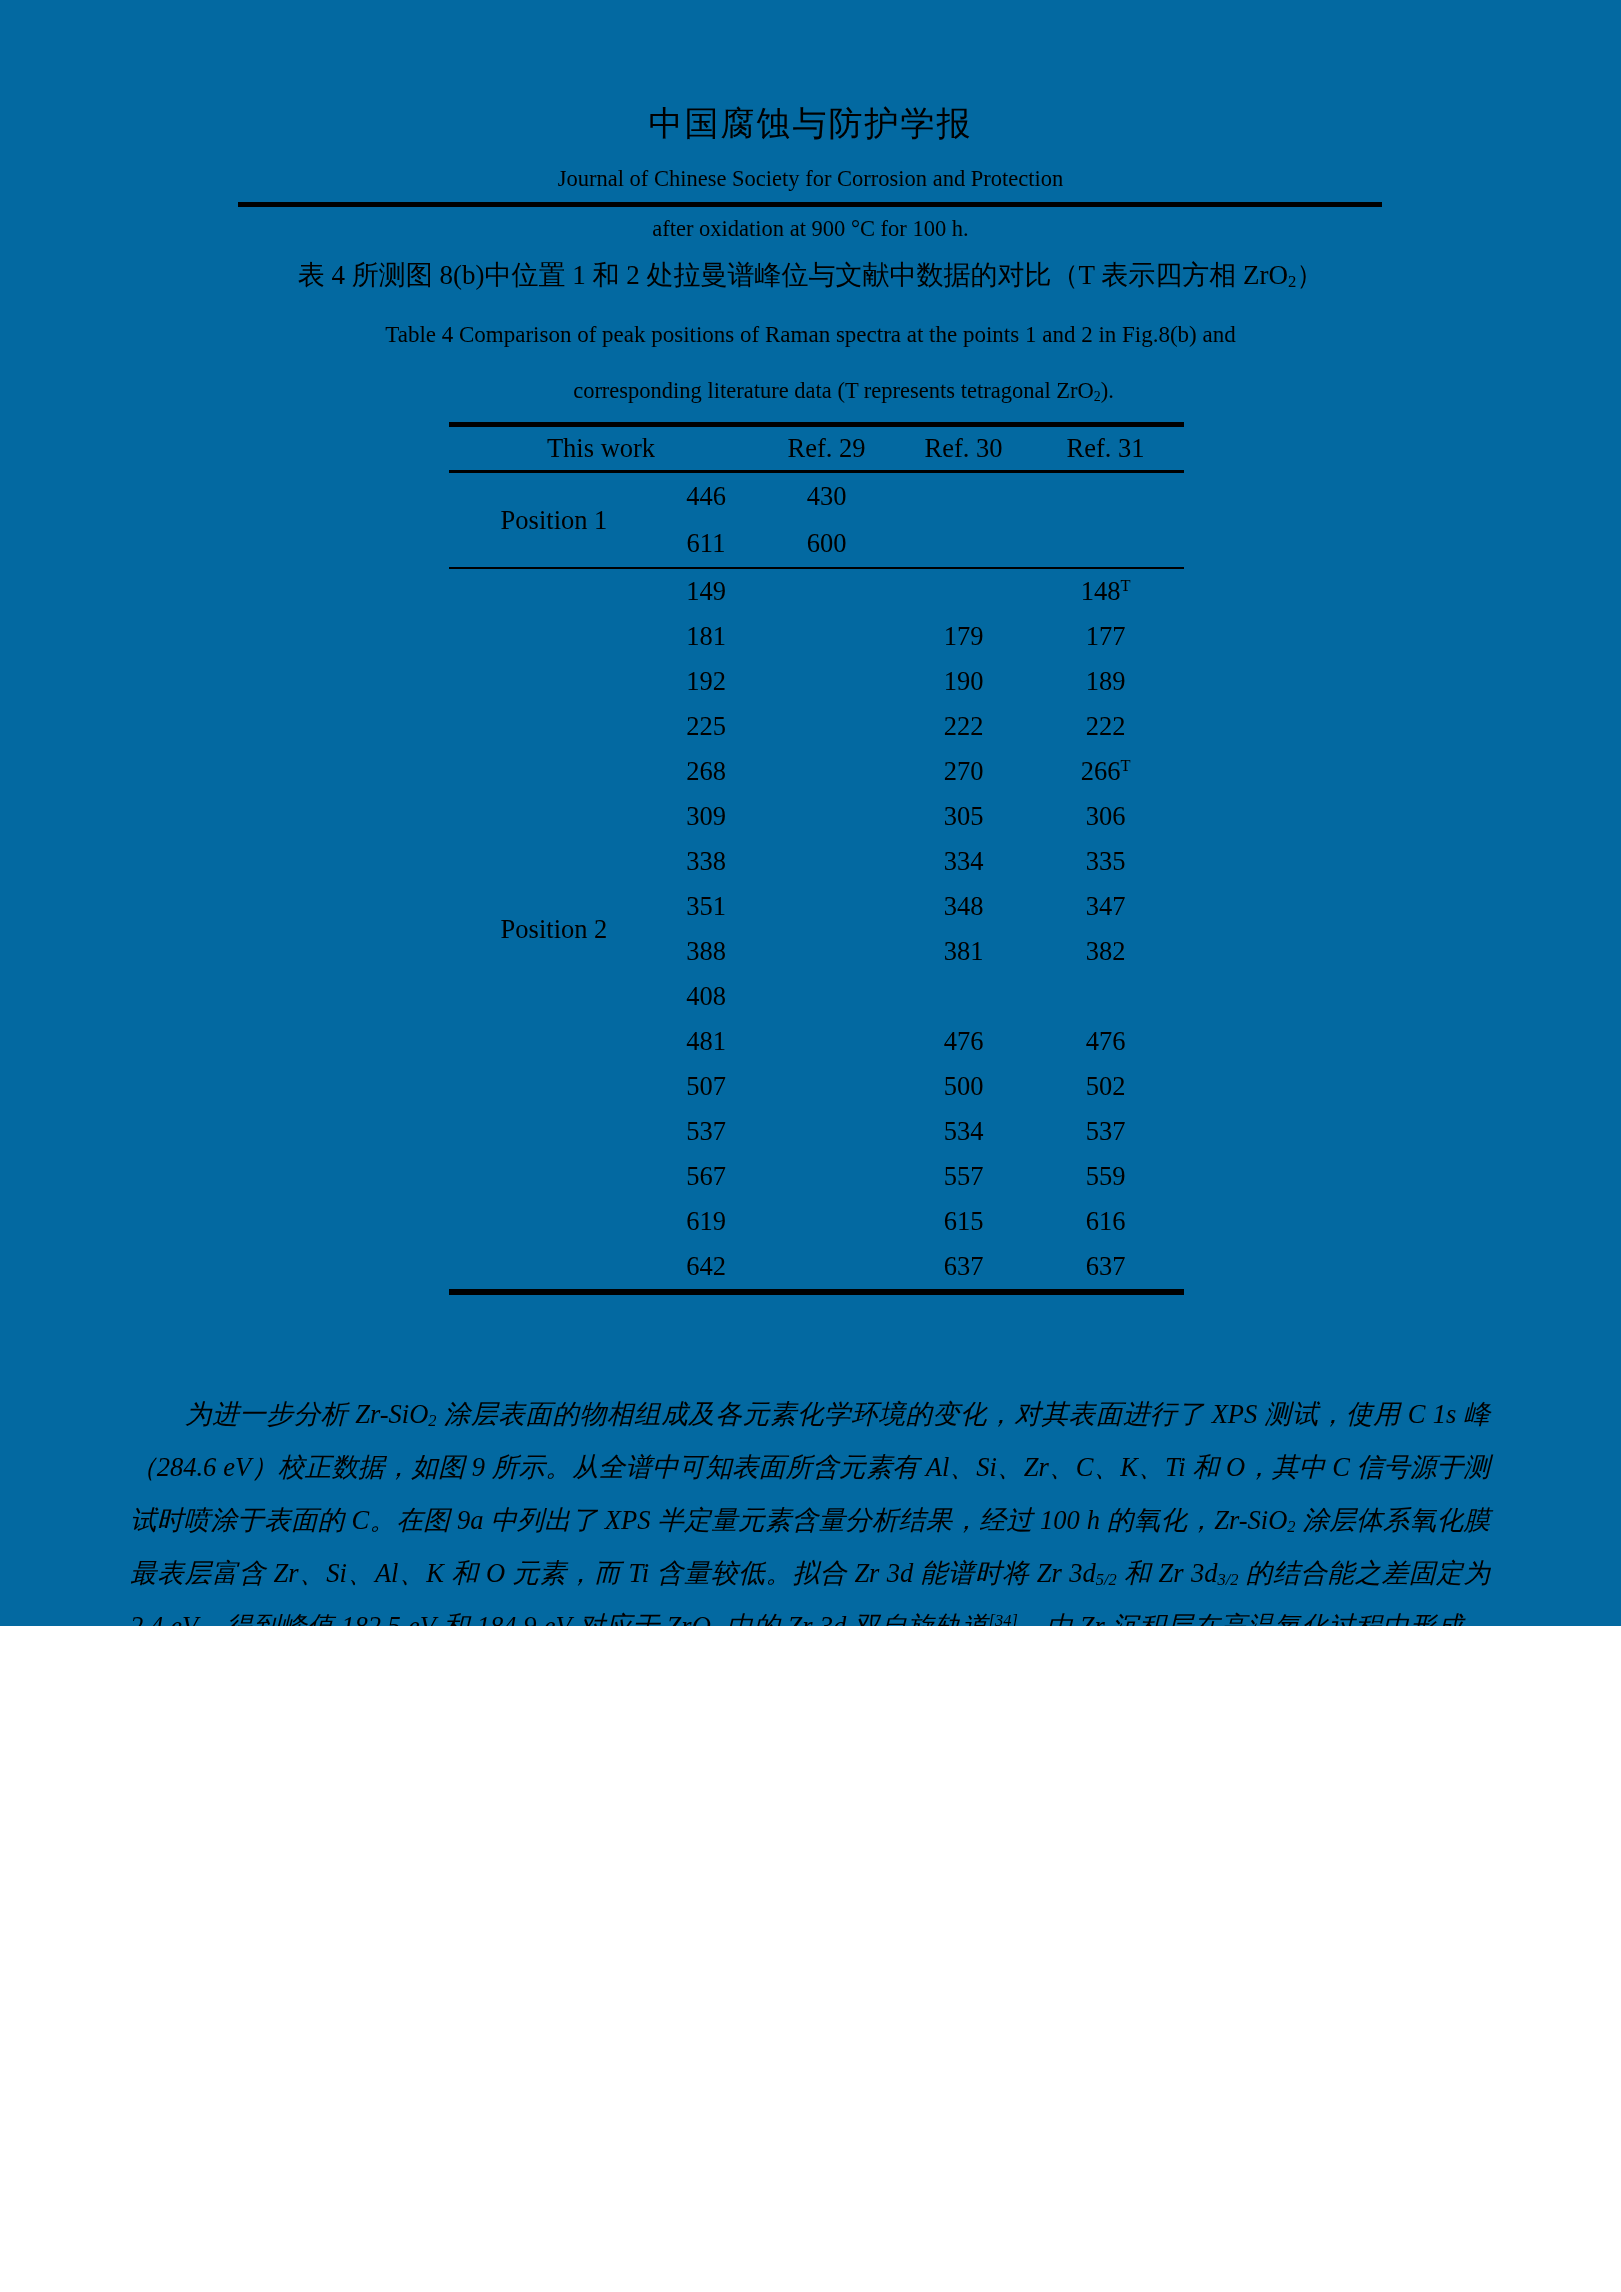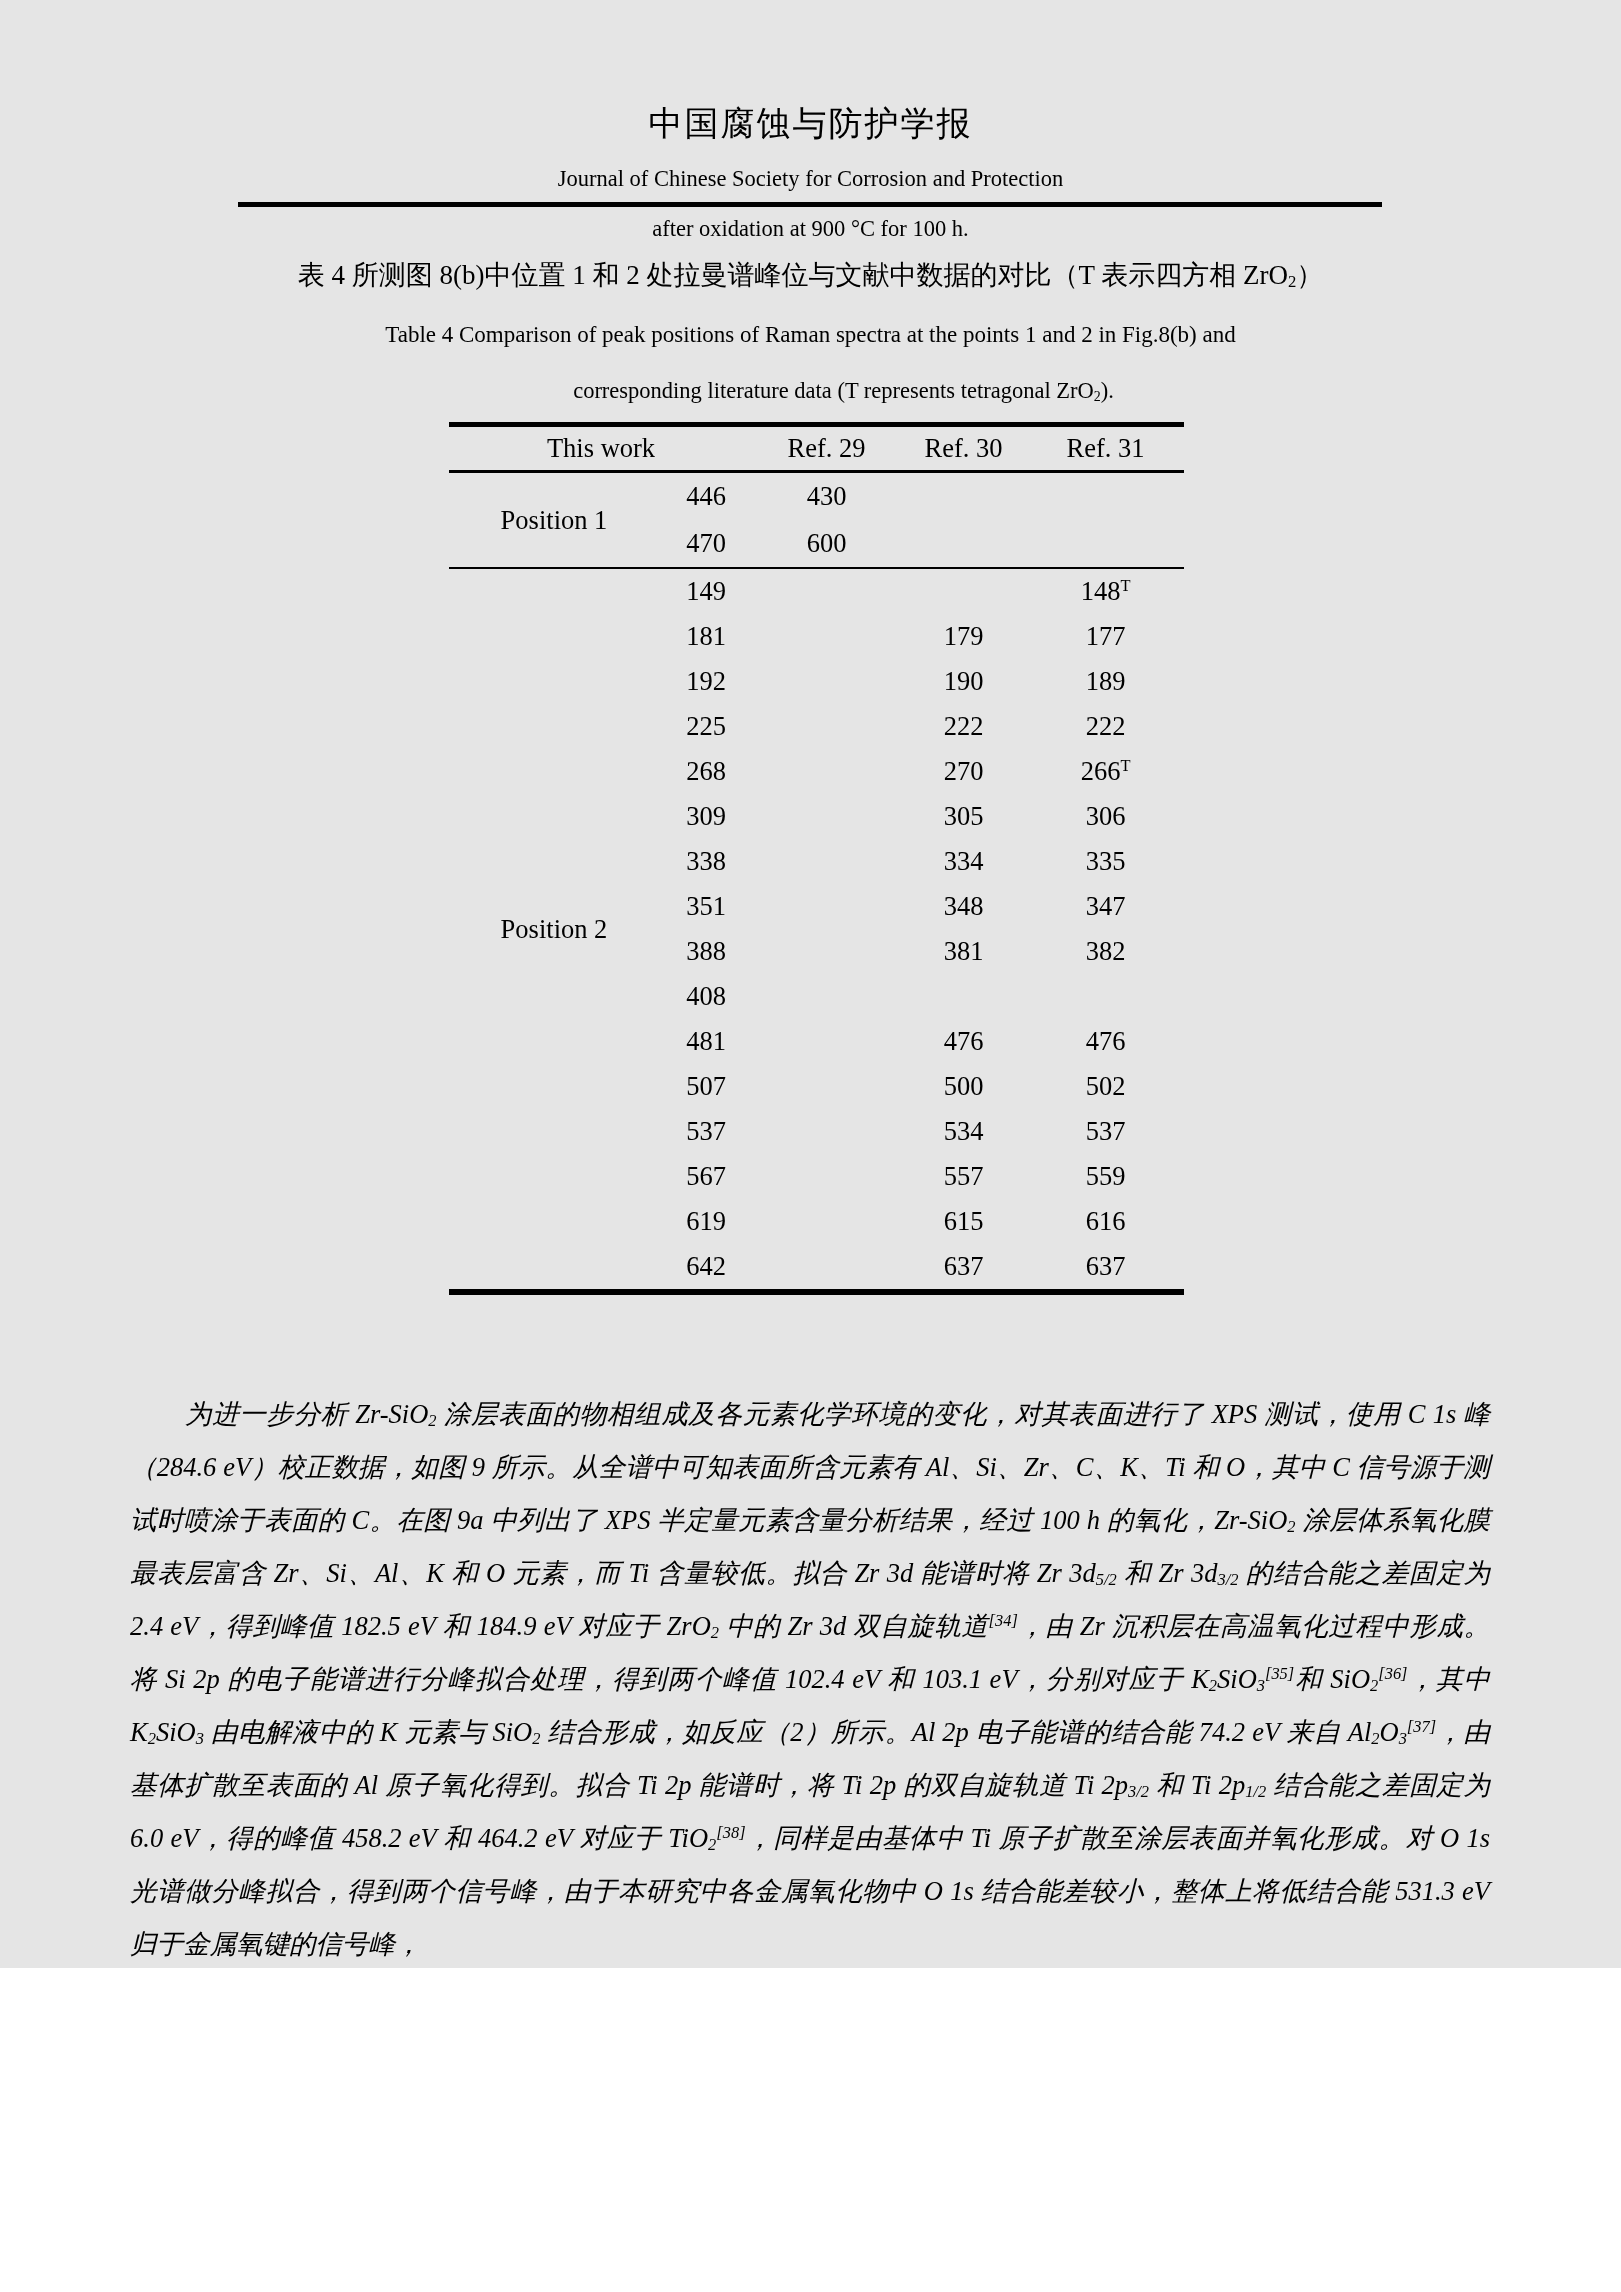--- a/index.html
+++ b/index.html
@@ -9,22 +9,22 @@
   }
   body {
     width: 1621px;
     height: 2293px;
     font-family: "Liberation Serif", "DejaVu Serif", serif;
     color: #000000;
   }
   .page {
     position: relative;
     width: 1621px;
-    height: 1968px;
-    background: #e5e5e5;
+    height: 1626px;
+    background: #0369a1;
     overflow: hidden;
   }
   .journal-title-cn {
     position: absolute;
     top: 101px;
     left: 0;
     width: 100%;
     text-align: center;
     font-size: 34px;
     line-height: 45px;
@@ -174,21 +174,21 @@
     </thead>
     <tbody id="t4-body">
         <tr class="sec0">
           <td rowspan="2" class="pos-label">Position 1</td>
           <td>446</td>
           <td>430</td>
           <td></td>
           <td></td>
         </tr>
         <tr class="sec0">
-          <td>470</td>
+          <td>611</td>
           <td>600</td>
           <td></td>
           <td></td>
         </tr>
         <tr class="sec1 sec-start">
           <td rowspan="16" class="pos-label">Position 2</td>
           <td>149</td>
           <td></td>
           <td></td>
           <td>148<sup>T</sup></td>

